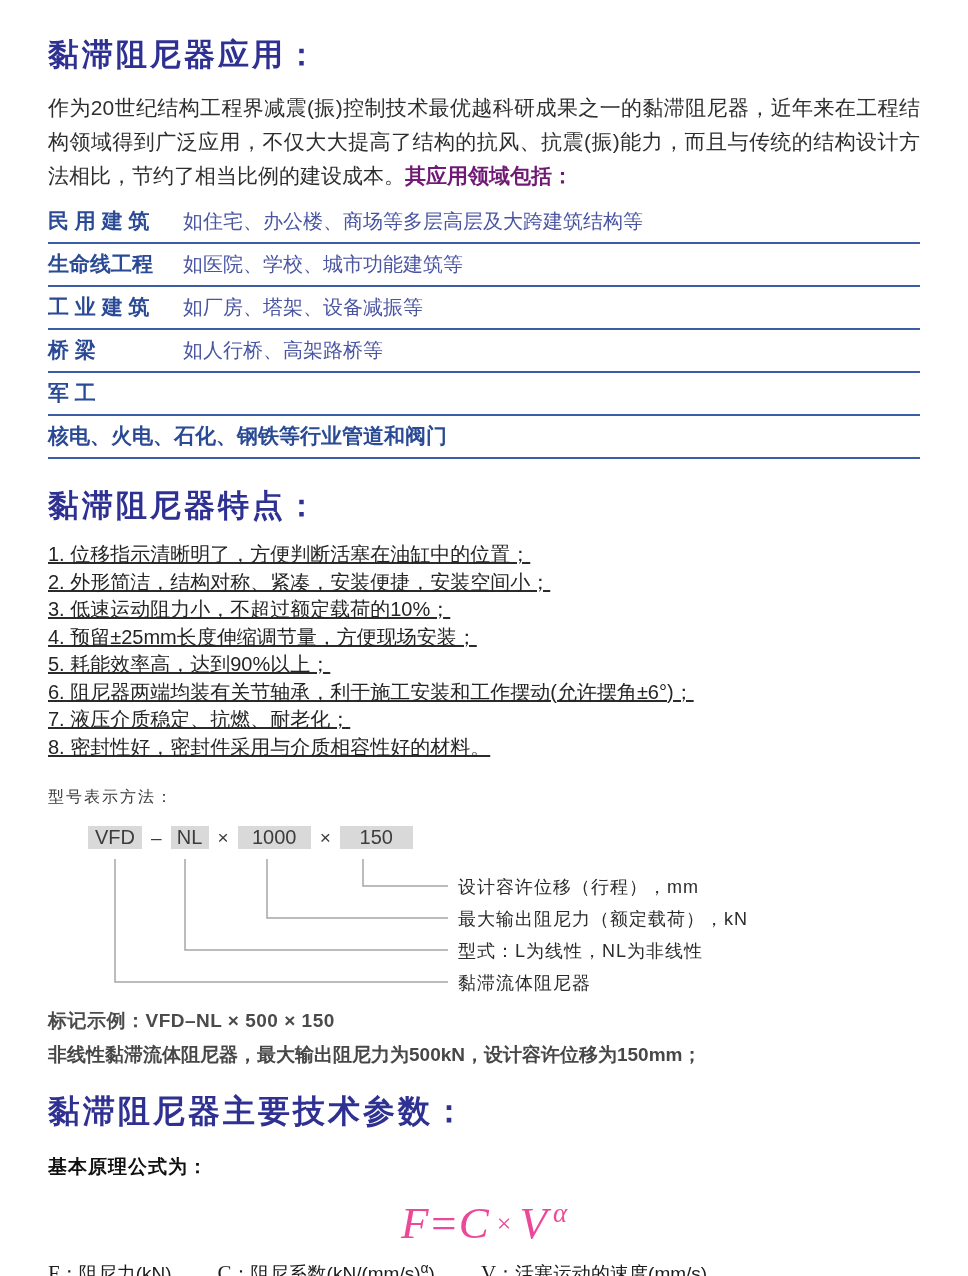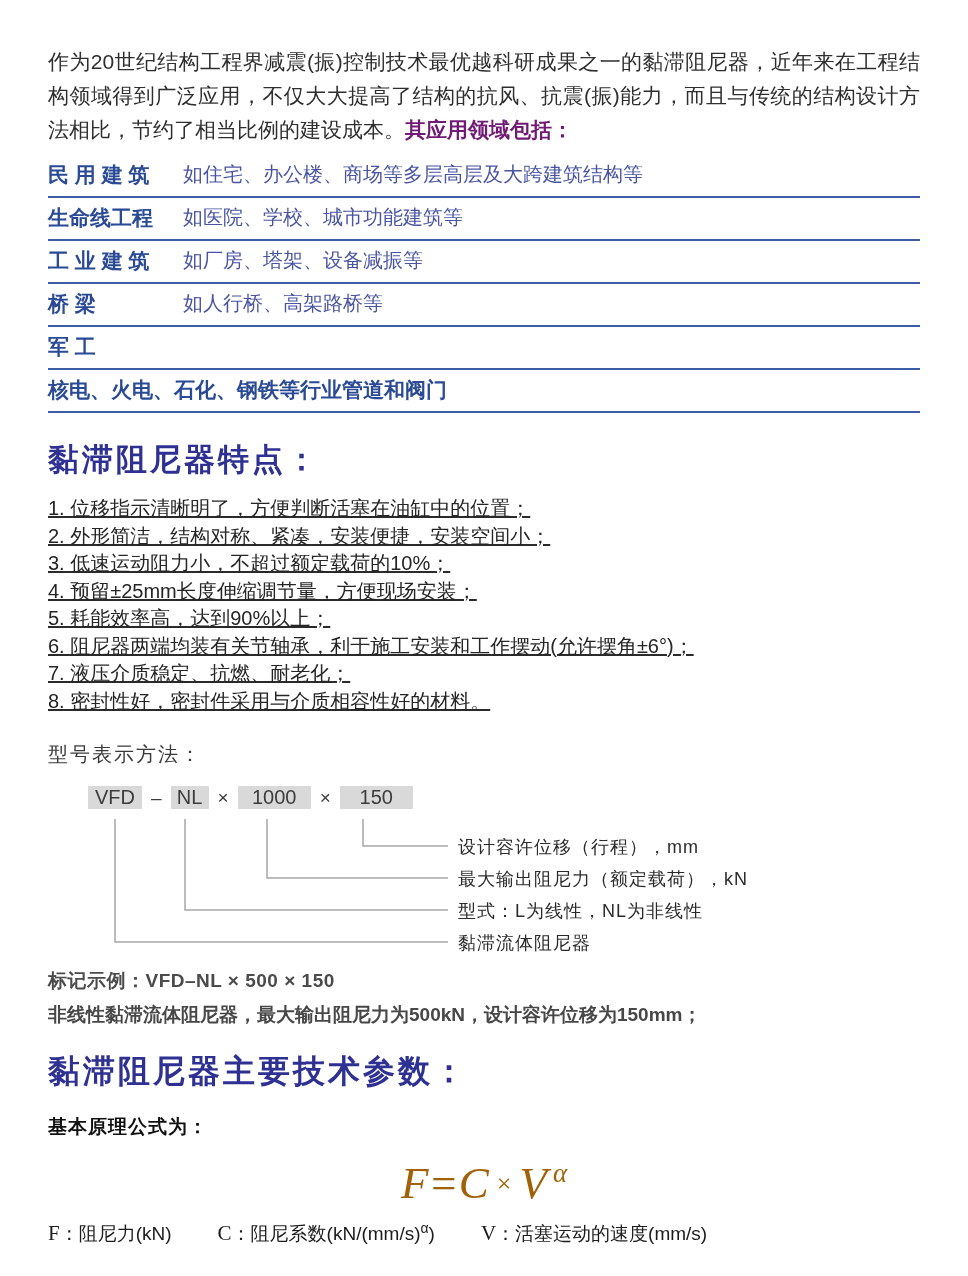--- a/index.html
+++ b/index.html
@@ -25,37 +25,37 @@
   .intro {
     margin-top: 15px;
     font-size: 21px; line-height: 34px;
     text-align: justify; color: #2e2e2e;
   }
   .intro b { color: #701a75; }
 
   
   .app-table { margin-top: 8px; }
   .app-row {
-    display: flex; align-items: flex-start;
+    display: flex; align-items: center;
     padding: 6px 0 7px 0;
     border-bottom: 2px solid #3d5ca6;
   }
   .app-label {
     flex: 0 0 auto; min-width: 135px;
     font-size: 21px; font-weight: bold; color: #2a4a96;
   }
   .app-desc { font-size: 20px; color: #4a55a2; }
 
   
   .feat-list { margin-top: 14px; list-style: none; text-decoration: underline; }
   .feat-list li { font-size: 20px; line-height: 27.5px; color: #252525; }
 
   
   .model-heading {
-    margin-top: 26px; font-size: 20px; color: #3a3a3a;
+    margin-top: 26px; font-size: 16px; color: #3a3a3a;
     letter-spacing: 2px; font-weight: normal;
   }
   .diagram { position: relative; height: 186px; margin-top: 10px; }
   .model-row {
     position: absolute; left: 40px; top: 8px;
     display: flex; align-items: center;
   }
   .model-box {
     background: #d9d9d9; color: #3c3c3c;
     font-size: 20px; text-align: center;
@@ -74,36 +74,37 @@
   .example-label, .example-desc {
     font-weight: bold; color: #4b4b4b; font-size: 19px;
   }
   .example-label { margin-top: 4px; letter-spacing: 0.5px; }
   .example-desc { margin-top: 8px; color: #474747; }
 
   
   .formula-heading { margin-top: 20px; font-size: 19px; font-weight: bold; color: #101010; letter-spacing: 1px; }
   .formula {
     margin-top: 2px; text-align: center; height: 62px; line-height: 62px;
-    font-family: "Liberation Serif", serif; font-style: italic; color: #a16207;
+    font-family: "Liberation Serif", serif; font-style: italic; color: #ec4899;
   }
   .f-main { font-size: 45px; }
   .f-times { font-size: 26px; font-style: normal; padding: 0 8px; vertical-align: 6px; }
   .f-sup { font-size: 27px; vertical-align: 16px; padding-left: 6px; }
 
   .defs { margin-top: 16px; font-size: 19px; color: #1c1c1c; }
   .def-sym { font-family: "Liberation Serif", serif; font-size: 21px; }
   .def-gap { display: inline-block; width: 46px; }
   .def-sup { font-size: 14px; vertical-align: 7px; }
 </style>
 </head>
 <body>
 
 <div class="page">
 
+  <h1 class="sec-title t1">黏滞阻尼器应用：</h1>
 
   <p class="intro"><span>作为20世纪结构工程界减震(振)控制技术最优越科研成果之一的黏滞阻尼器，近年来在工程结构领域得到广泛应用，不仅大大提高了结构的抗风、抗震(振)能力，而且与传统的结构设计方法相比，节约了相当比例的建设成本。</span><b>其应用领域包括：</b></p>
 
   <div class="app-table">
     <div class="app-row">
       <span class="app-label">民 用 建 筑</span>
       <span class="app-desc">如住宅、办公楼、商场等多层高层及大跨建筑结构等</span>
     </div>
     <div class="app-row">
       <span class="app-label">生命线工程</span>

